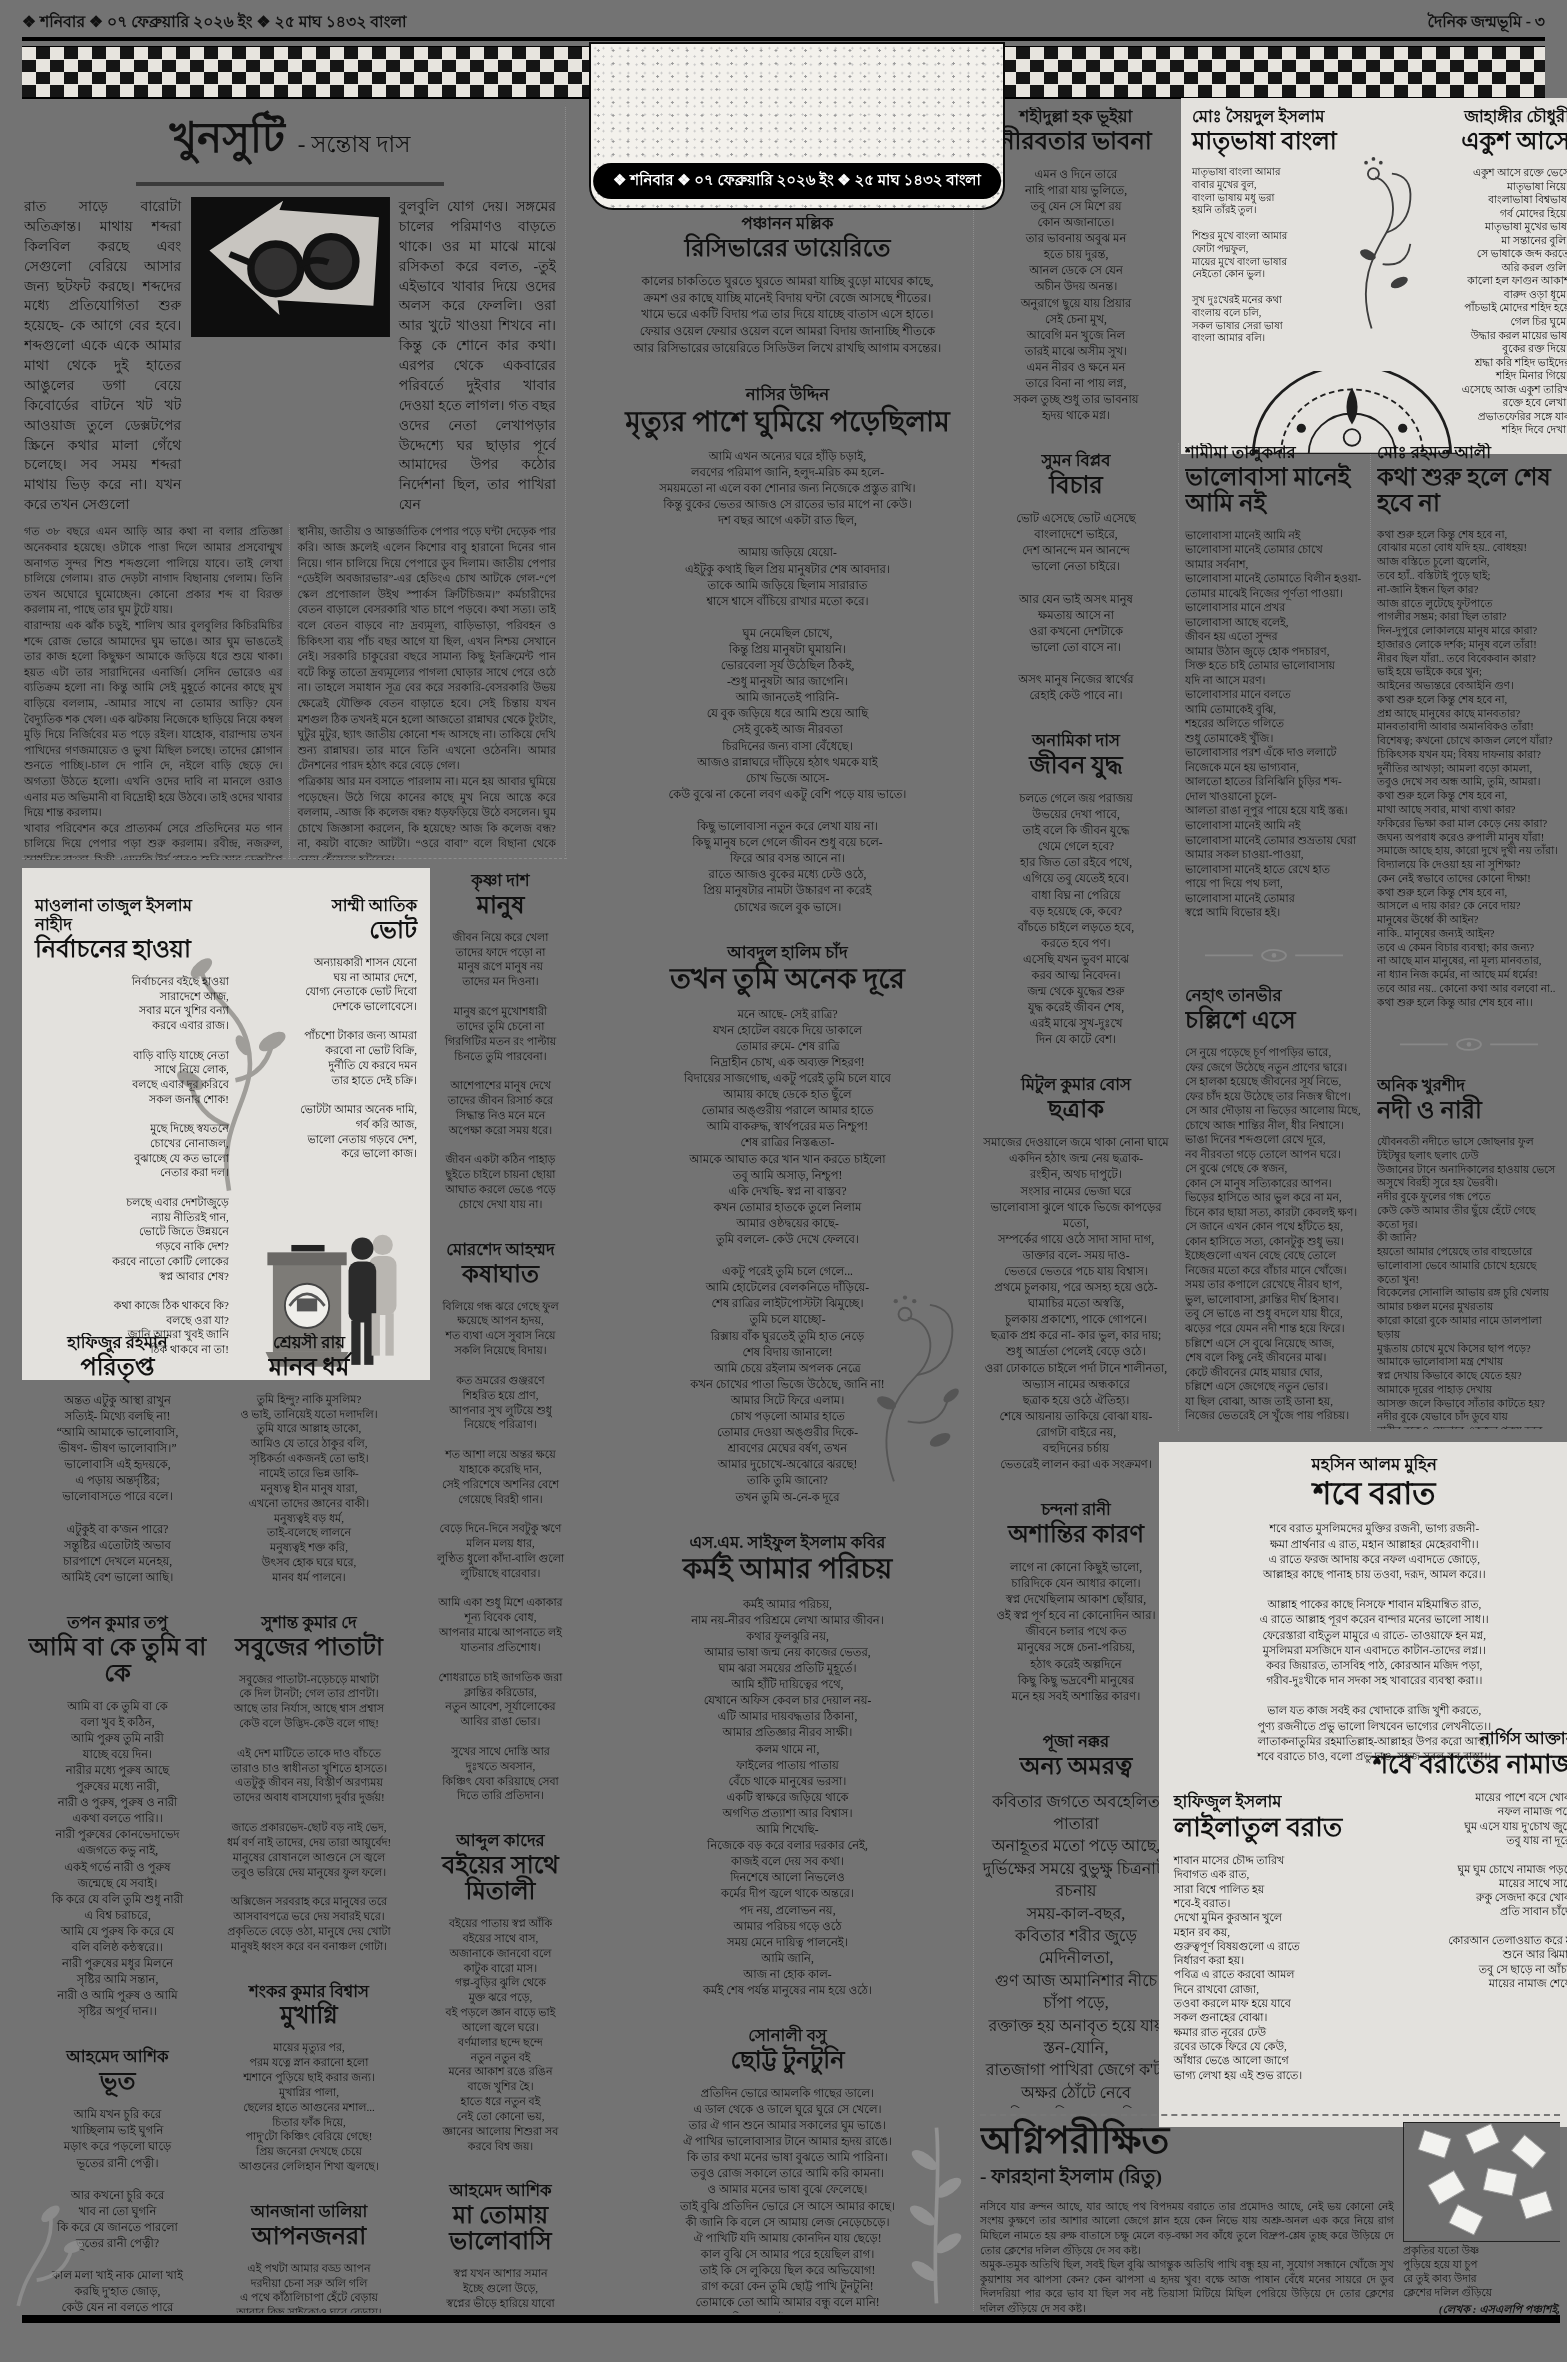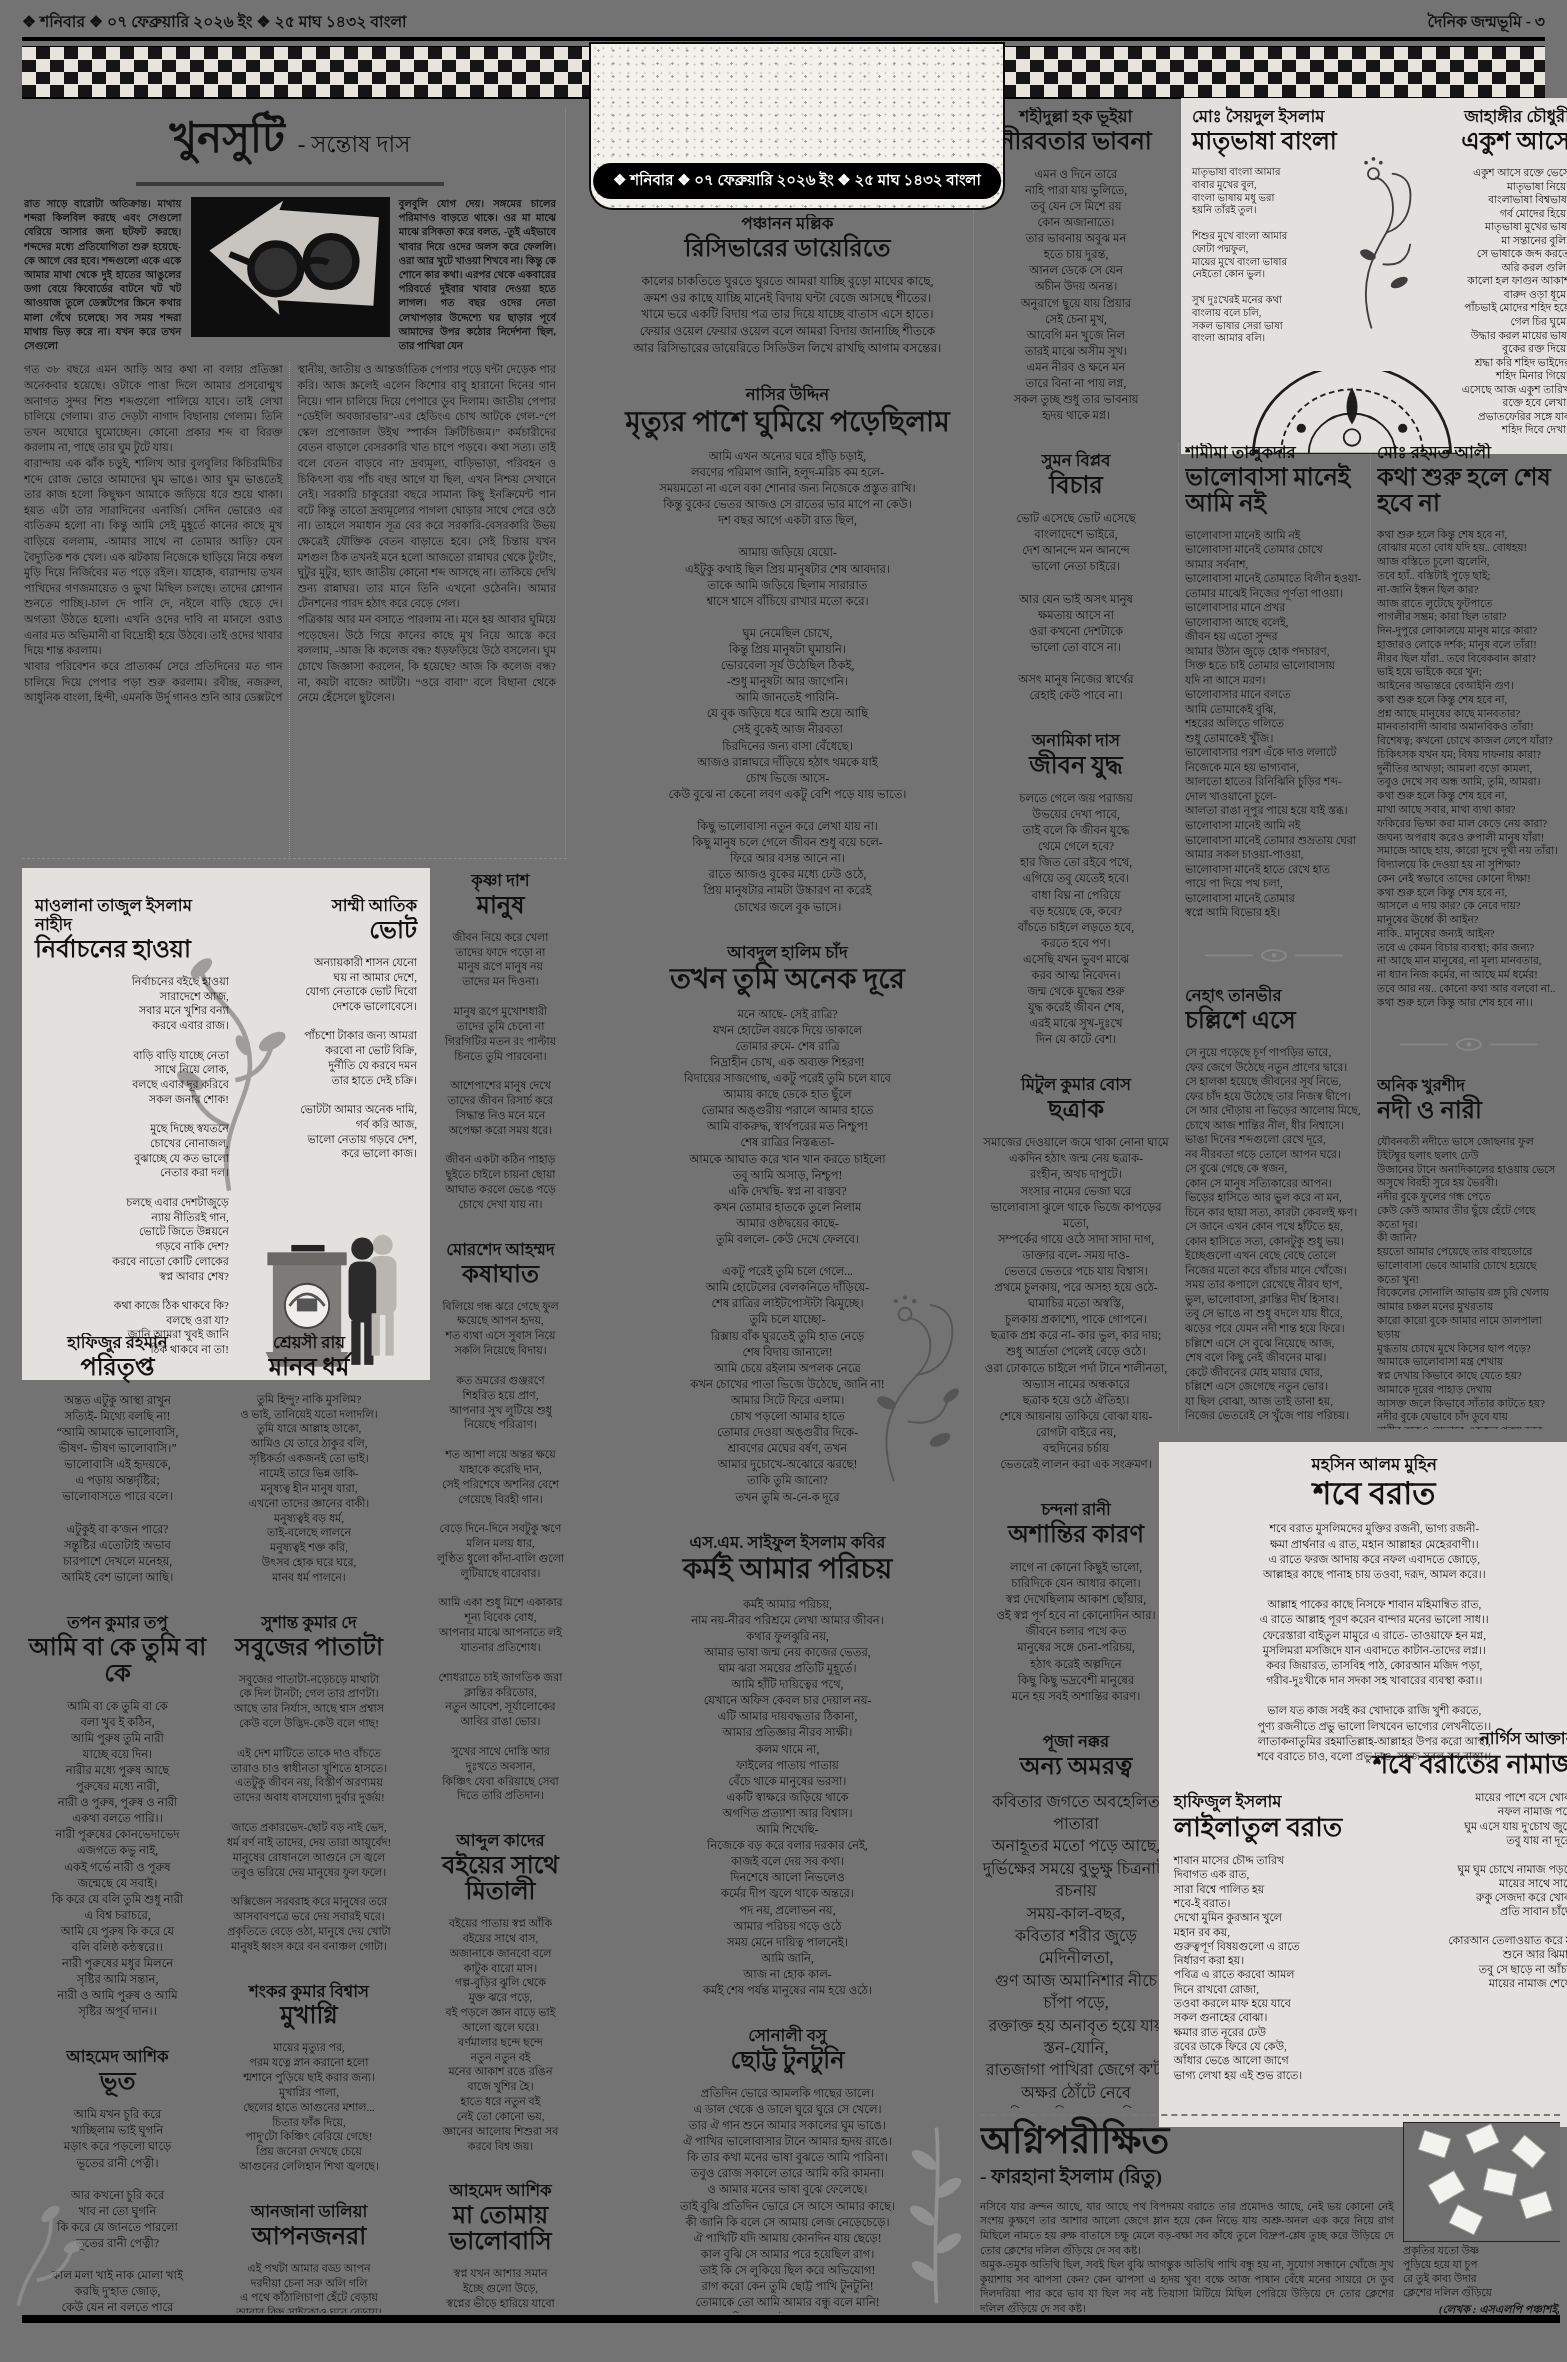--- a/index.html
+++ b/index.html
@@ -32,21 +32,21 @@
   .graybox{position:absolute;background:#e3e1dd;overflow:hidden;}
   .sep-v{position:absolute;border-left:1.8px dotted #8d8d8d;width:0;}
   .sep-h{position:absolute;border-top:1.8px dashed #8d8d8d;height:0;}
   
   .khun{position:absolute;left:24px;top:105px;width:532px;height:755px;overflow:hidden;}
   .k-head{text-align:center;}
   .k-title{font-size:42px;font-weight:bold;}
   .k-auth{font-size:23px;margin-left:9.2px;}
   .k-rule{width:58%;height:4.6px;background:#3a3a3a;margin:5.5px auto 11px;}
   .k-row{display:flex;gap:9.2px;}
-  .k-col{flex:1;font-size:10px;line-height:1.42;text-align:justify;white-space:pre-line;font-weight:bold;}
+  .k-col{flex:1;font-size:14px;line-height:1.42;text-align:justify;white-space:pre-line;}
   .k-photo{width:199px;height:140px;flex:none;}
   .k-body{margin-top:9.2px;font-size:11px;line-height:1.42;text-align:justify;
           column-count:2;column-gap:14.8px;column-rule:0.9px dotted #999;white-space:pre-line;height:517px;overflow:hidden;}
   .orn{display:flex;justify-content:center;margin:5.5px 0 24px;}
   .bigT .pT{font-size:28px;}
   .smallB .pB{font-size:11px;line-height:1.35;}
   .deco{position:absolute;}
   .bottom-rule{position:absolute;left:22px;top:2315px;width:1538px;height:8.3px;background:#000;}
   .agni{position:absolute;left:980px;top:2114px;width:580px;height:199px;overflow:hidden;
         border-top:2.8px dashed #777;padding-top:5.5px;}

